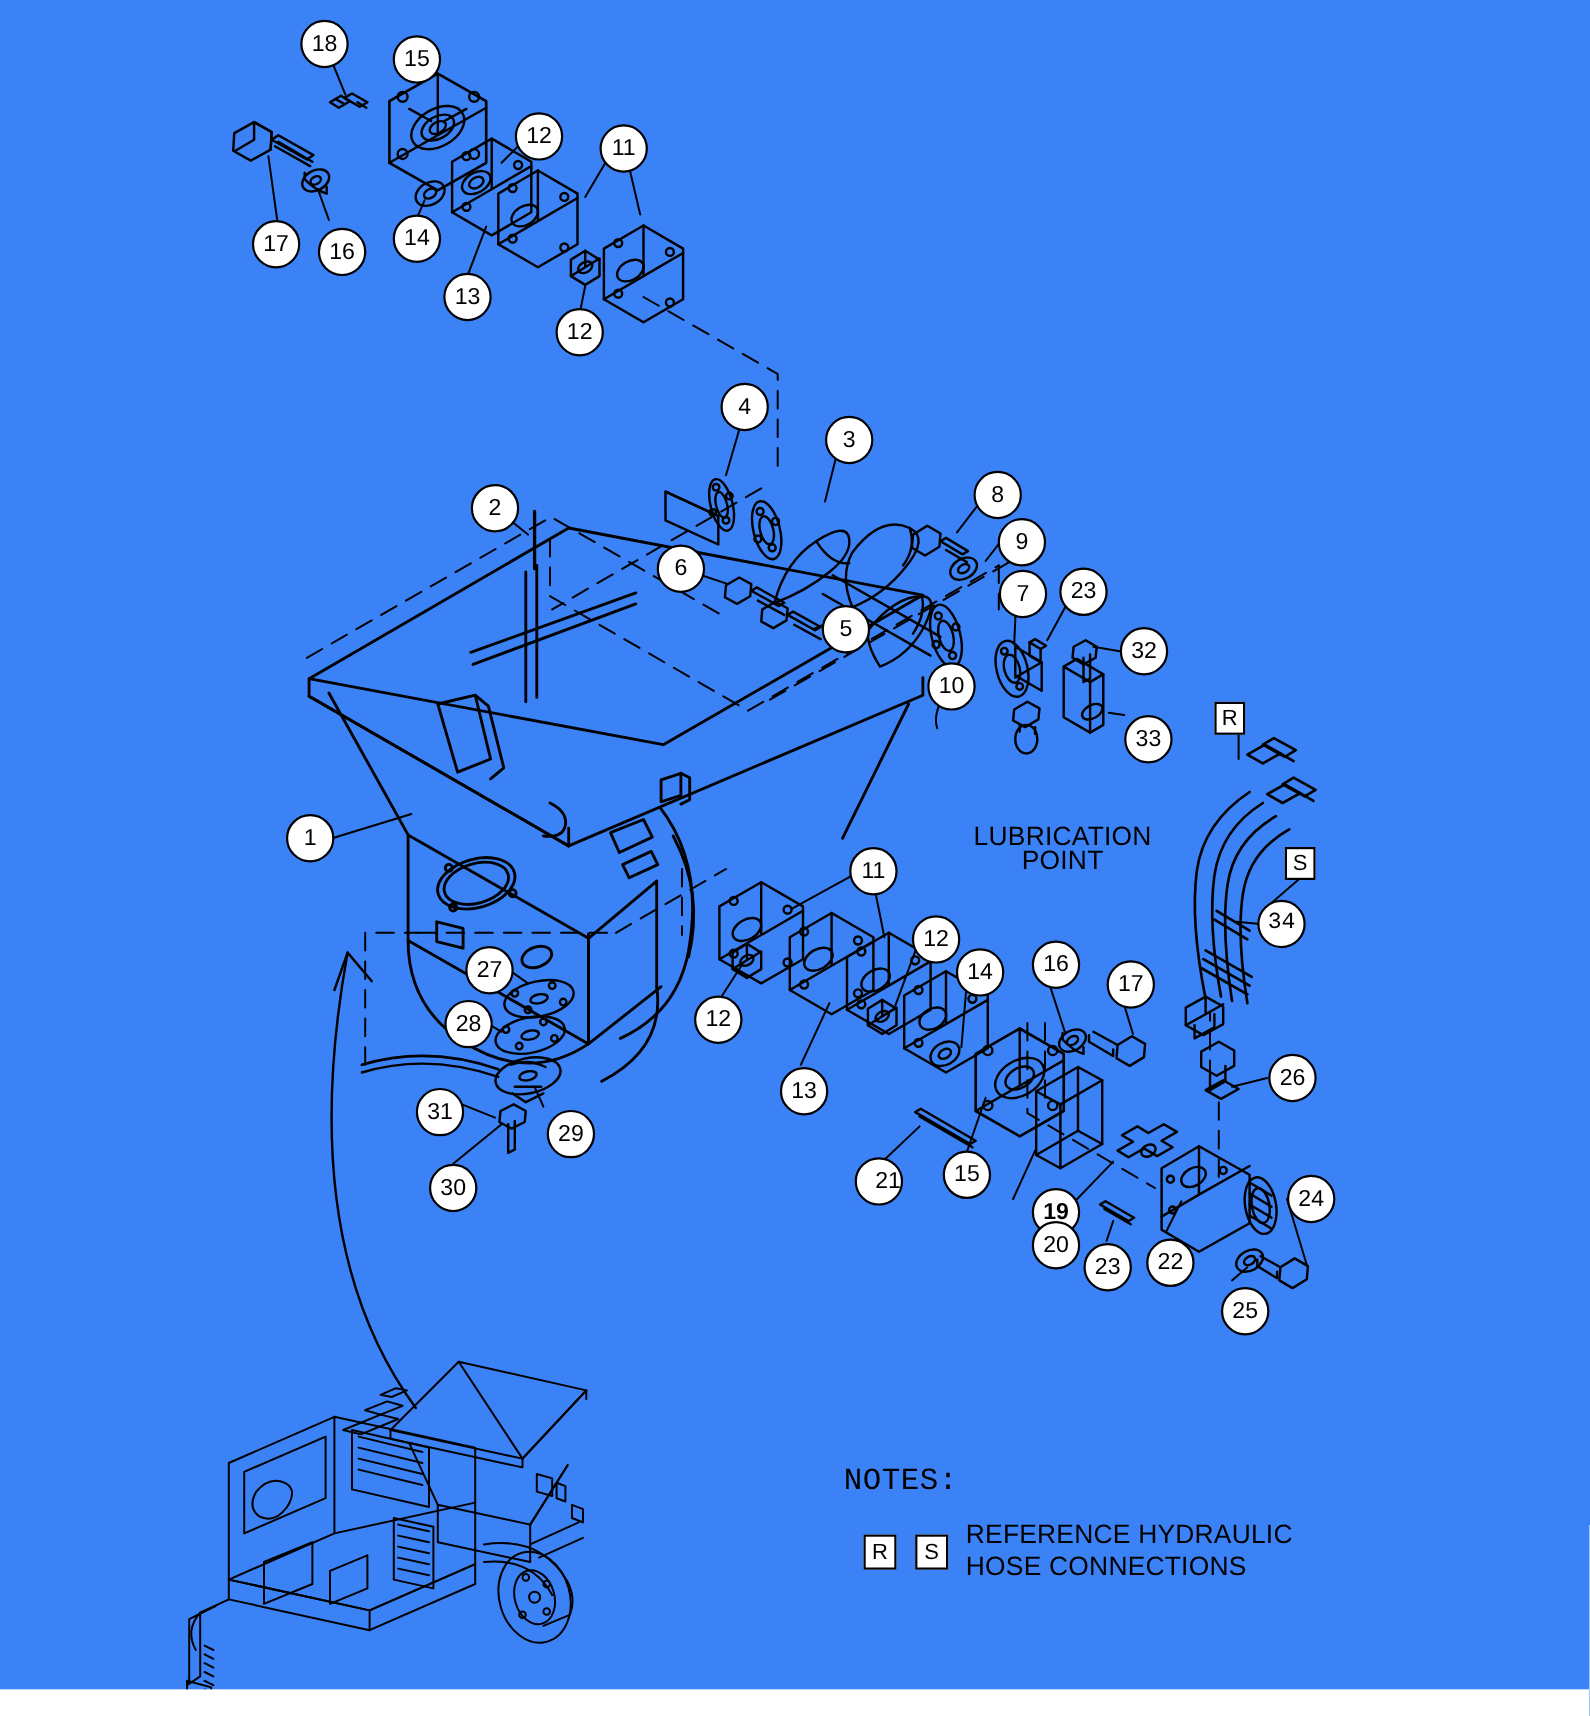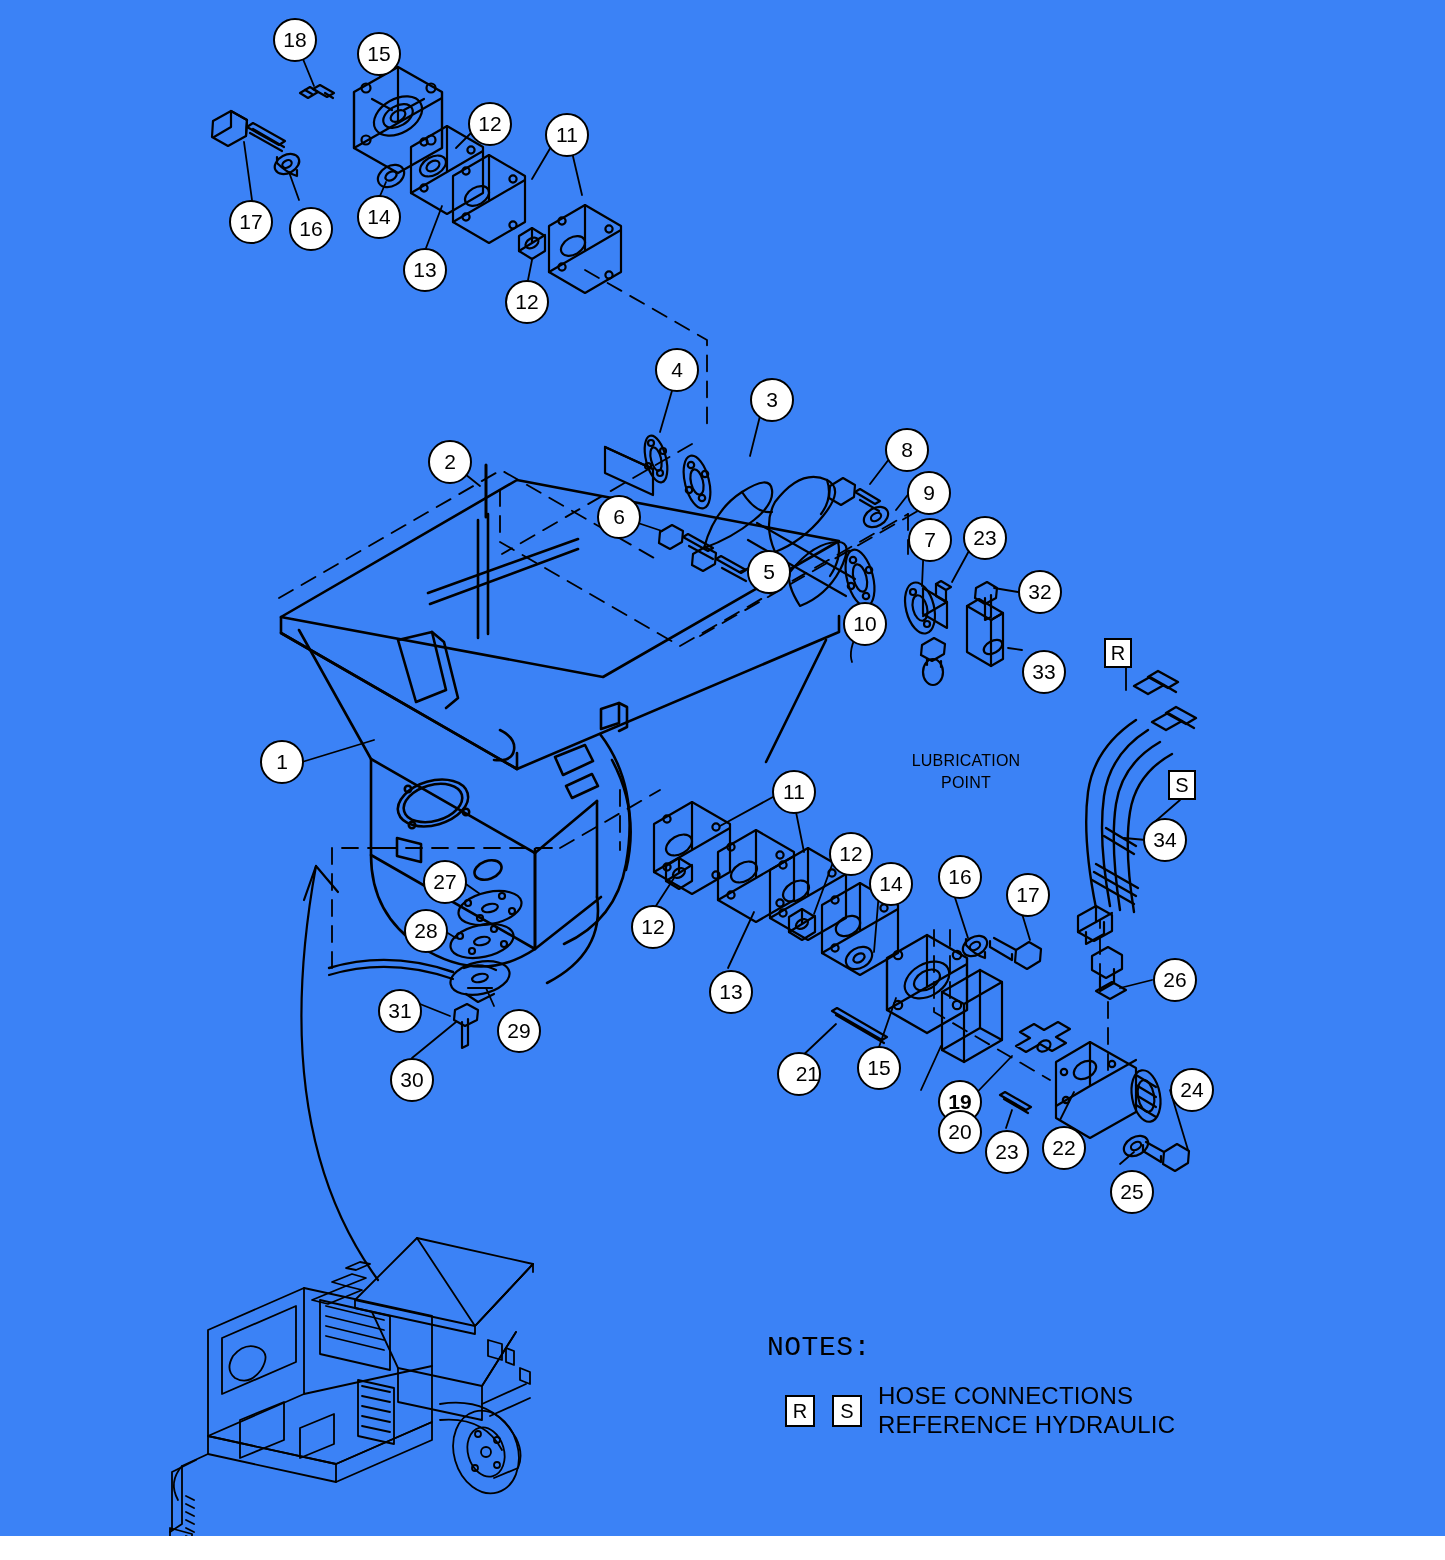--- a/index.html
+++ b/index.html
@@ -43,21 +43,21 @@
     border: 2.2px solid #000;
     box-sizing: border-box;
     background: #fff;
     font-size: 20px;
     line-height: 26px;
     text-align: center;
     font-family: "Liberation Sans", sans-serif;
   }
   .lubtext {
     position: absolute;
-    font-size: 16px;
+    font-size: 24px;
     line-height: 22px;
     text-align: center;
     letter-spacing: 0.2px;
   }
   .notes-title {
     position: absolute;
     font-size: 28px;
     letter-spacing: 0.5px;
     font-family: Liberation Mono, monospace;
   }
@@ -609,21 +609,21 @@
   <div class="callout" style="left:631px;top:905px;">12</div>
   <div class="callout" style="left:709px;top:970px;">13</div>
   <div class="callout" style="left:869px;top:862px;">14</div>
   <div class="callout" style="left:938px;top:855px;">16</div>
   <div class="callout" style="left:1006px;top:873px;">17</div>
   <div class="callout" style="left:423px;top:860px;">27</div>
   <div class="callout" style="left:404px;top:909px;">28</div>
   <div class="callout" style="left:378px;top:989px;">31</div>
   <div class="callout" style="left:497px;top:1009px;">29</div>
   <div class="callout" style="left:390px;top:1058px;">30</div>
-  <div class="callout" style="left:1143px;top:818px;">34</div>
+  <div class="callout" style="left:1143px;top:818px;font-family:Liberation Mono, monospace;">34</div>
   <div class="callout" style="left:1153px;top:958px;">26</div>
   <div class="callout" style="left:777px;top:1052px;text-align:right;">21</div>
   <div class="callout" style="left:857px;top:1046px;">15</div>
   <div class="callout" style="left:938px;top:1080px;font-weight:bold;">19</div>
   <div class="callout" style="left:938px;top:1110px;">20</div>
   <div class="callout" style="left:985px;top:1130px;">23</div>
   <div class="callout" style="left:1042px;top:1126px;">22</div>
   <div class="callout" style="left:1170px;top:1068px;">24</div>
   <div class="callout" style="left:1110px;top:1170px;">25</div>
 
@@ -632,17 +632,17 @@
 
   <div class="lubtext" style="left:880px;top:750px;width:172px;">
     <div>LUBRICATION</div>
     <div>POINT</div>
   </div>
 
   <div class="notes-title" style="left:767px;top:1332px;">NOTES:</div>
   <div class="refbox" style="left:785px;top:1395px;width:30px;height:32px;line-height:28px;">R</div>
   <div class="refbox" style="left:832px;top:1395px;width:30px;height:32px;line-height:28px;">S</div>
   <div class="notes-body" style="left:878px;top:1381px;width:420px;">
+    <div>REFERENCE HYDRAULIC</div>
     <div>HOSE CONNECTIONS</div>
-    <div>REFERENCE HYDRAULIC</div>
   </div>
 
 </div>
 
 </body></html>

